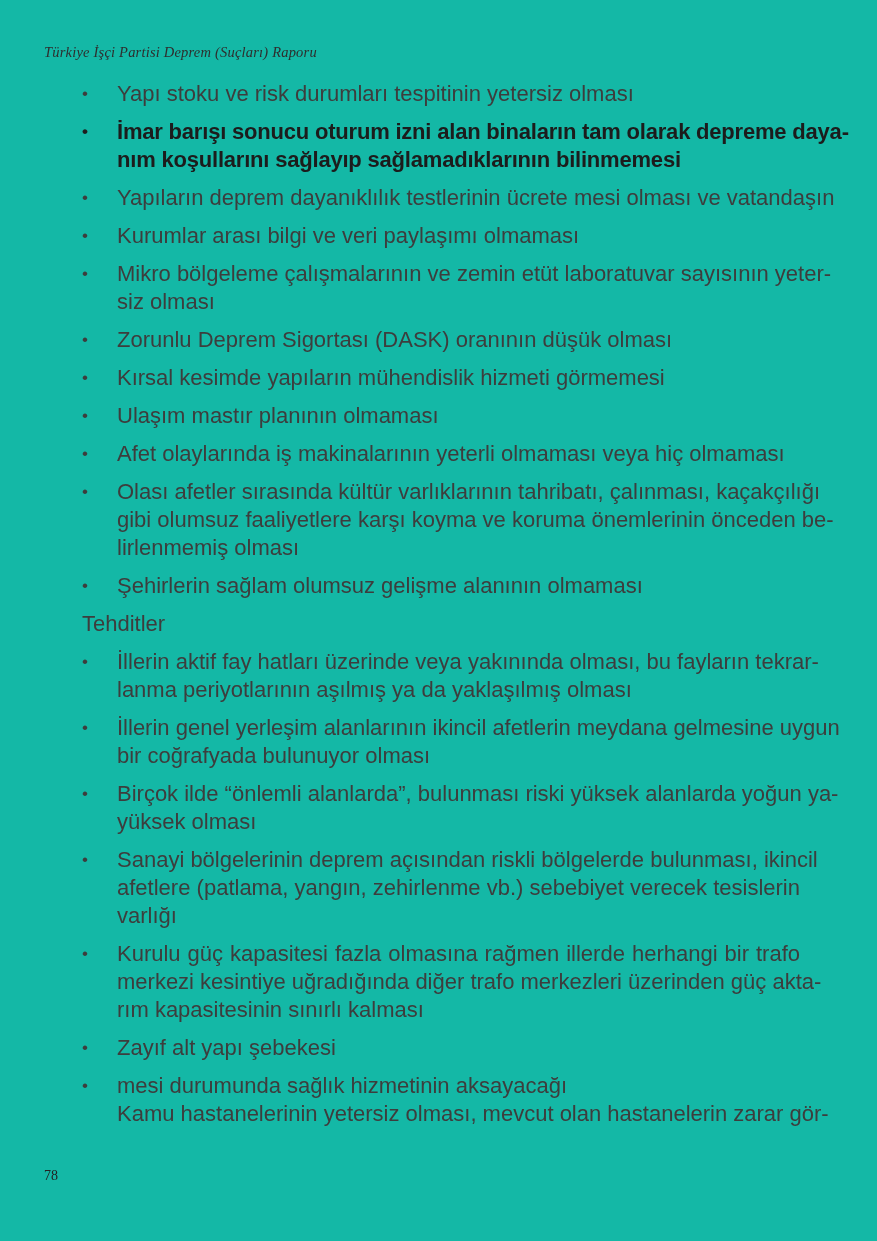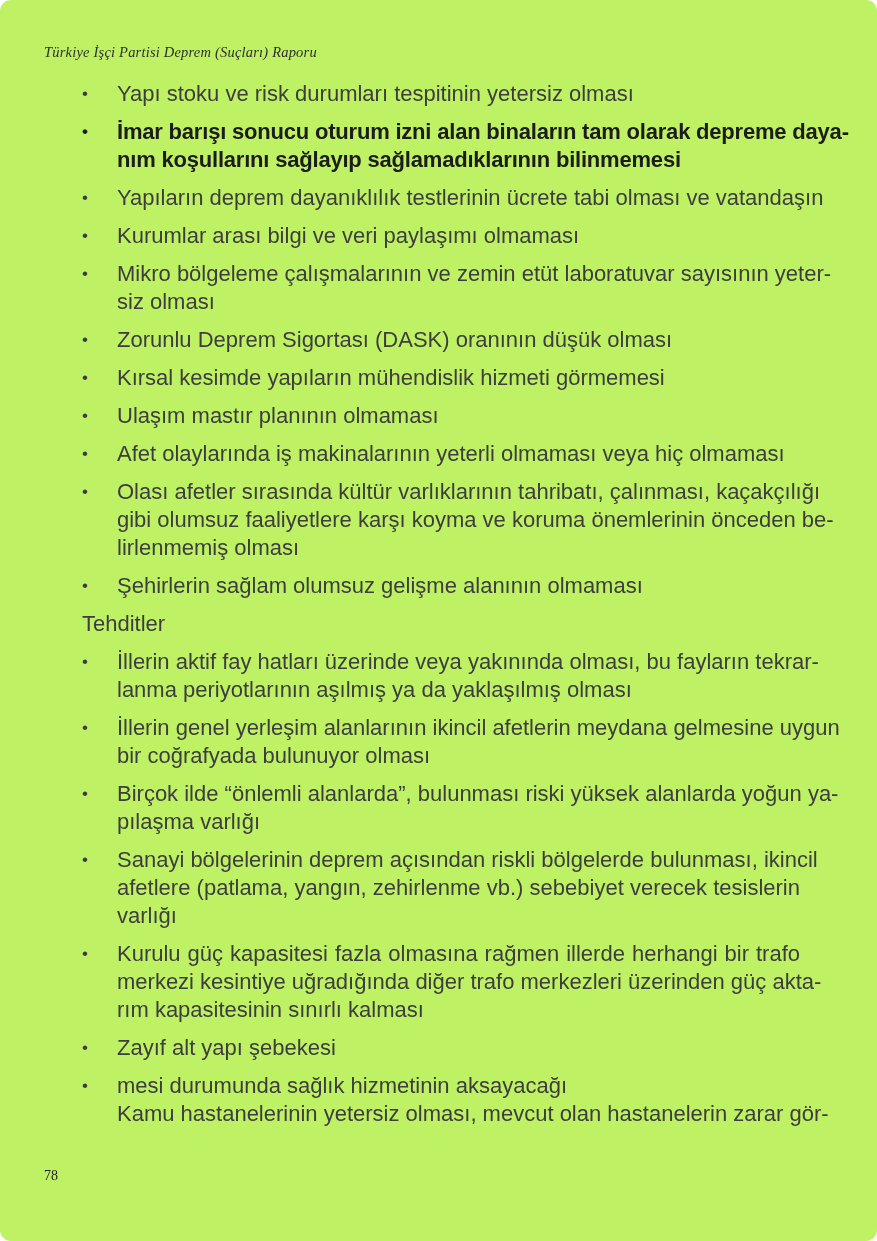--- a/index.html
+++ b/index.html
@@ -10,22 +10,21 @@
   body {
     width: 877px;
     height: 1241px;
     position: relative;
     font-family: "Liberation Sans", sans-serif;
     overflow: hidden;
   }
   .page {
     position: absolute;
     inset: 0;
-    background: #bef264;
-    border-radius: 11px;
+    background: #14b8a6;
   }
   .running-header {
     position: absolute;
     left: 44px;
     top: 44px;
     font-family: "Liberation Serif", serif;
     font-style: italic;
     font-size: 14.5px;
     color: #2e2e2e;
     letter-spacing: 0.2px;
@@ -99,21 +98,21 @@
       <div class="row bullet bold">
         <span class="marker">•</span>
         <div class="text">
           <div class="line">İmar barışı sonucu oturum izni alan binaların tam olarak depreme daya-</div>
           <div class="line last">nım koşullarını sağlayıp sağlamadıklarının bilinmemesi</div>
         </div>
       </div>
       <div class="row bullet">
         <span class="marker">•</span>
         <div class="text">
-          <div class="line">Yapıların deprem dayanıklılık testlerinin ücrete tabi olması ve vatandaşın</div>
+          <div class="line">Yapıların deprem dayanıklılık testlerinin ücrete mesi olması ve vatandaşın</div>
         </div>
       </div>
       <div class="row bullet">
         <span class="marker">•</span>
         <div class="text">
           <div class="line last">Kurumlar arası bilgi ve veri paylaşımı olmaması</div>
         </div>
       </div>
       <div class="row bullet">
         <span class="marker">•</span>
@@ -176,21 +175,21 @@
         <span class="marker">•</span>
         <div class="text">
           <div class="line">İllerin genel yerleşim alanlarının ikincil afetlerin meydana gelmesine uygun</div>
           <div class="line last">bir coğrafyada bulunuyor olması</div>
         </div>
       </div>
       <div class="row bullet">
         <span class="marker">•</span>
         <div class="text">
           <div class="line">Birçok ilde “önlemli alanlarda”, bulunması riski yüksek alanlarda yoğun ya-</div>
-          <div class="line last">pılaşma varlığı</div>
+          <div class="line last">yüksek olması</div>
         </div>
       </div>
       <div class="row bullet">
         <span class="marker">•</span>
         <div class="text">
           <div class="line">Sanayi bölgelerinin deprem açısından riskli bölgelerde bulunması, ikincil</div>
           <div class="line">afetlere (patlama, yangın, zehirlenme vb.) sebebiyet verecek tesislerin</div>
           <div class="line last">varlığı</div>
         </div>
       </div>

